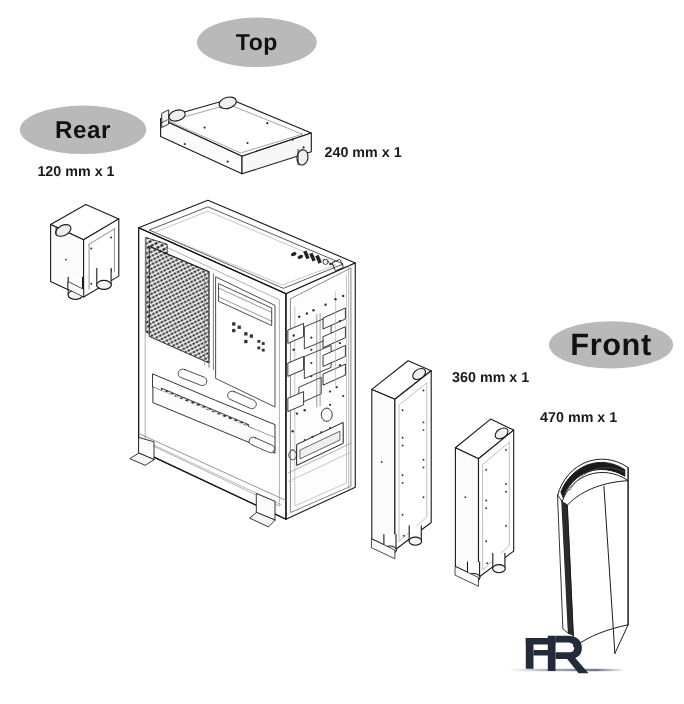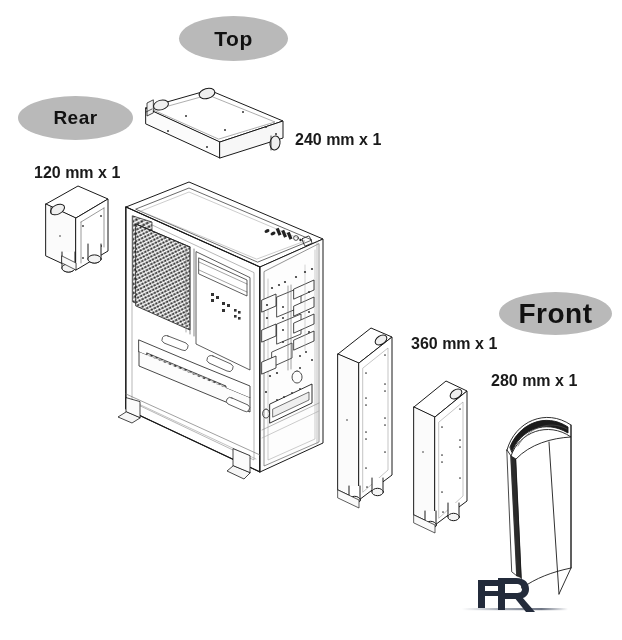--- a/index.html
+++ b/index.html
@@ -39,21 +39,21 @@
     color: #111111;
     font-weight: bold;
     font-family: "Liberation Sans", sans-serif;
     letter-spacing: 0.5px;
     user-select: none;
   }
   .spec-text {
     position: absolute;
     color: #1a1a1a;
     font-family: "Liberation Sans", sans-serif;
-    font-size: 16px;
+    font-size: 13px;
     font-weight: 600;
     white-space: nowrap;
     user-select: none;
   }
 </style>
 </head>
 <body>
 
 <div id="diagram-root">
 
@@ -382,28 +382,28 @@
 
         <path d="M514,597 L522,597 L535,612 L526,612 Z"></path>
       </g>
     </g>
   </svg>
 
   <div>
     <div class="label-pill" style="left:179px; top:16px; width:109px; height:45px; font-size:21px;">
       <span>Top</span>
     </div>
-    <div class="label-pill" style="left:18px; top:96px; width:115px; height:44px; font-size:19px;">
+    <div class="label-pill" style="left:18px; top:96px; width:115px; height:44px; font-size:22px;">
       <span>Rear</span>
     </div>
     <div class="label-pill" style="left:499px; top:292px; width:113px; height:43px; font-size:28px;">
       <span>Front</span>
     </div>
   </div>
 
   <div>
-    <div class="spec-text" style="left:34px; top:148px;margin-top:16px;">120 mm x 1</div>
+    <div class="spec-text" style="left:34px; top:148px;">120 mm x 1</div>
     <div class="spec-text" style="left:295px; top:131px;">240 mm x 1</div>
     <div class="spec-text" style="left:411px; top:335px;text-align:right;">360 mm x 1</div>
-    <div class="spec-text" style="left:491px; top:372px;">280 mm x 1</div>
+    <div class="spec-text" style="left:491px; top:372px;">470 mm x 1</div>
   </div>
 
 </div>
 
 </body></html>

